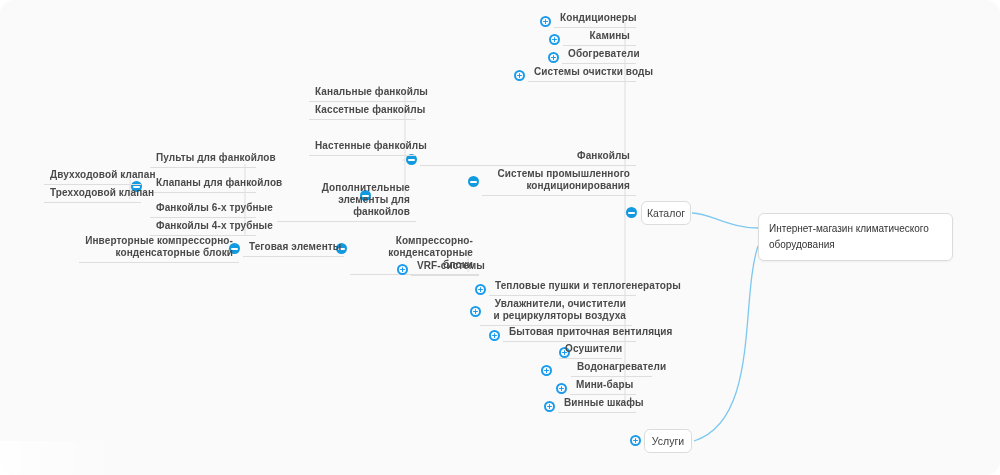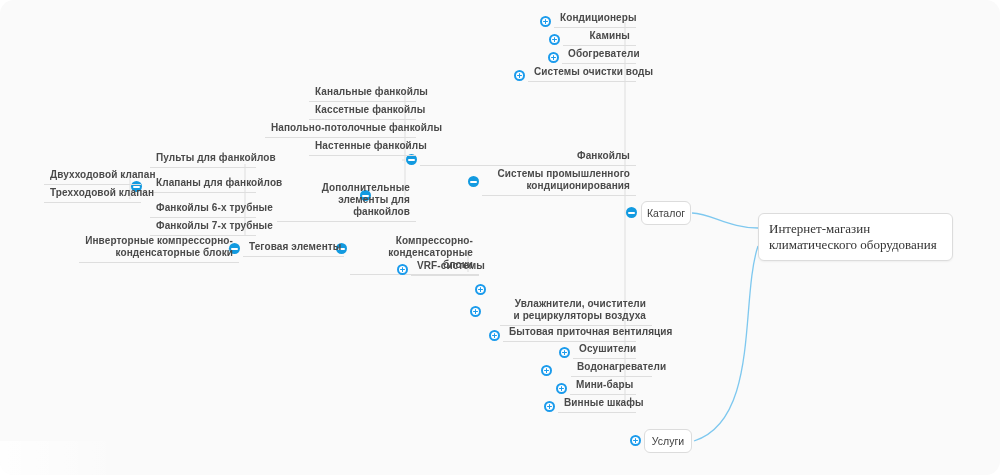--- a/index.html
+++ b/index.html
@@ -33,23 +33,22 @@
     border:1px solid #dcdcdc;
     border-radius:6px;
     color:#3f3f3f;
     font-size:10.5px;
     line-height:14px;
     box-sizing:border-box;
     display:flex;align-items:center;
     padding:6px 10px;
   }
   .boxnode.root{
-    font-size:13px;line-height:16px;color:#333;
+    font-size:10px;line-height:16px;color:#333;
     box-shadow:0 1px 2px rgba(0,0,0,.05);
-    font-family:Liberation Serif, serif;
   }
 
   
   .tgl{
     position:absolute;width:11px;height:11px;border-radius:50%;
     box-sizing:border-box;
   }
   .tgl.minus{background:#129ae0;}
   .tgl.minus::after{
     content:"";position:absolute;left:2px;top:4.5px;
@@ -131,54 +130,54 @@
   <div class="tgl plus" style="left:514px;top:70px;"></div>
   <div class="node ralign" style="left:528px;top:66px;width:96px;">Системы очистки воды</div>
 
   <div class="tgl minus" style="left:406px;top:154px;"></div>
   <div class="node ralign" style="left:420px;top:150px;width:204px;">Фанкойлы</div>
 
   <div class="tgl minus" style="left:468px;top:176px;"></div>
   <div class="node wrap" style="left:482px;top:168px;width:142px;">Системы промышленного кондиционирования</div>
 
   <div class="tgl plus" style="left:475px;top:284px;"></div>
+  <div class="node ralign" style="left:489px;top:280px;width:135px;">Тепловые пушки и теплогенераторы</div>
 
   <div class="tgl plus" style="left:470px;top:306px;"></div>
-  <div class="node wrap" style="left:500px;top:298px;width:140px;">Увлажнители, очистители и рециркуляторы воздуха</div>
+  <div class="node wrap" style="left:480px;top:298px;width:140px;">Увлажнители, очистители и рециркуляторы воздуха</div>
 
   <div class="tgl plus" style="left:489px;top:330px;"></div>
   <div class="node ralign" style="left:503px;top:326px;width:121px;">Бытовая приточная вентиляция</div>
 
   <div class="tgl plus" style="left:559px;top:347px;"></div>
-  <div class="node ralign" style="left:573px;top:343px;width:51px;">Осушители</div>
+  <div class="node ralign" style="left:559px;top:343px;width:51px;">Осушители</div>
 
   <div class="tgl plus" style="left:541px;top:365px;"></div>
   <div class="node ralign" style="left:555px;top:361px;width:69px;margin-left:16px;">Водонагреватели</div>
 
   <div class="tgl plus" style="left:556px;top:383px;"></div>
   <div class="node ralign" style="left:570px;top:379px;width:54px;">Мини-бары</div>
 
   <div class="tgl plus" style="left:544px;top:401px;"></div>
   <div class="node ralign" style="left:558px;top:397px;width:66px;">Винные шкафы</div>
 
   <div class="node ralign" style="left:309px;top:86px;width:95px;">Канальные фанкойлы</div>
   <div class="node ralign" style="left:309px;top:104px;width:95px;">Кассетные фанкойлы</div>
-  <div class="node ralign" style="left:265px;top:122px;width:139px;">Напольно-потолочные фанкойлы</div>
   <div class="node ralign" style="left:309px;top:140px;width:95px;">Настенные фанкойлы</div>
 
   <div class="tgl minus" style="left:360px;top:190px;"></div>
   <div class="node wrap" style="left:277px;top:182px;width:127px;">Дополнительные элементы для фанкойлов</div>
 
   <div class="node ralign" style="left:150px;top:152px;width:94px;">Пульты для фанкойлов</div>
 
   <div class="tgl minus" style="left:131px;top:181px;"></div>
   <div class="node ralign" style="left:150px;top:177px;width:94px;">Клапаны для фанкойлов</div>
 
   <div class="node ralign" style="left:150px;top:202px;width:94px;">Фанкойлы 6-х трубные</div>
-  <div class="node ralign" style="left:150px;top:220px;width:94px;">Фанкойлы 7-х трубные</div>
+  <div class="node ralign" style="left:150px;top:220px;width:94px;">Фанкойлы 4-х трубные</div>
 
   <div class="node ralign" style="left:44px;top:169px;width:85px;">Двухходовой клапан</div>
   <div class="node ralign" style="left:44px;top:187px;width:85px;">Трехходовой клапан</div>
 
   <div class="tgl minus" style="left:336px;top:243px;"></div>
   <div class="node wrap" style="left:350px;top:235px;width:117px;">Компрессорно-конденсаторные блоки</div>
 
   <div class="tgl plus" style="left:397px;top:264px;"></div>
   <div class="node ralign" style="left:411px;top:260px;width:56px;">VRF-системы</div>
 

